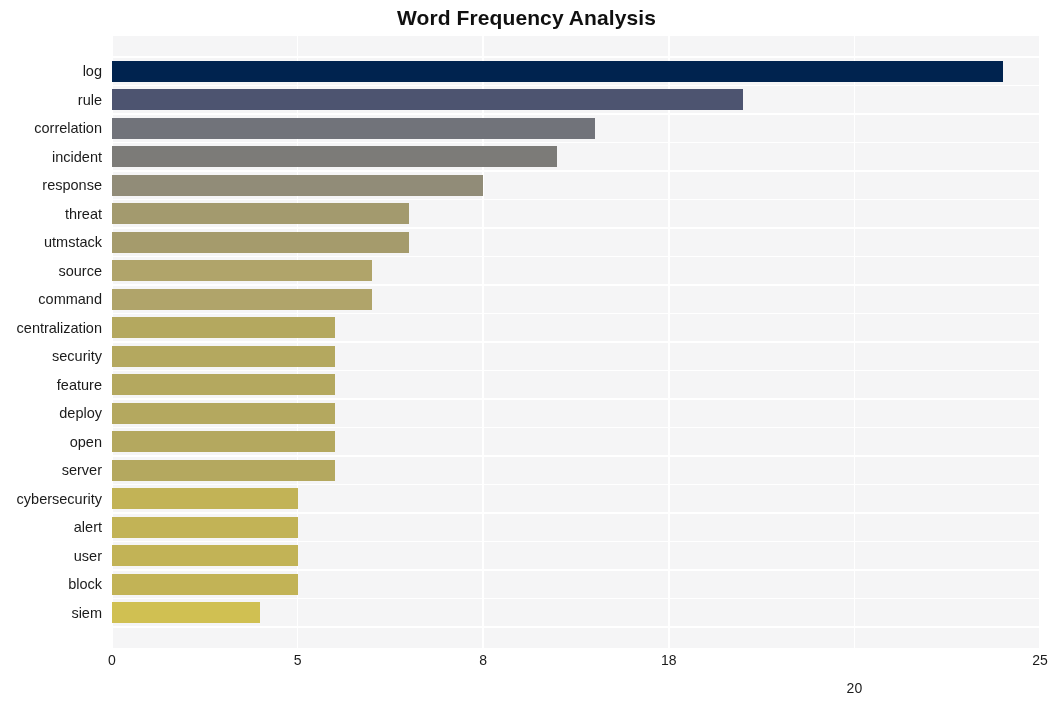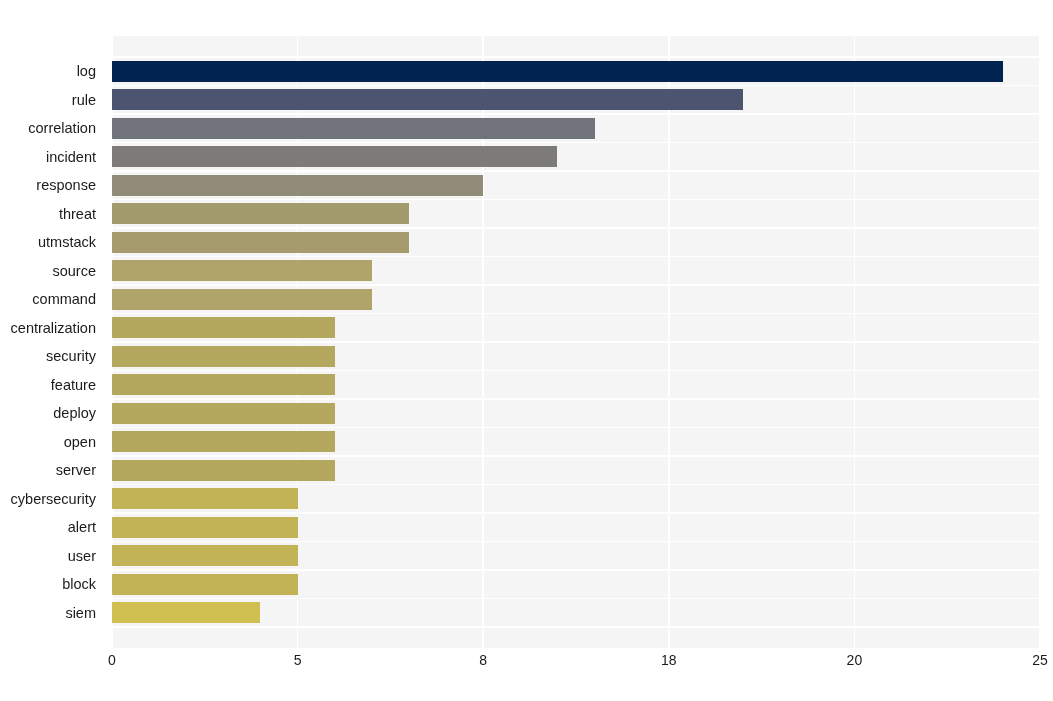--- a/index.html
+++ b/index.html
@@ -59,21 +59,21 @@
     height: 28.5px;
   }
   .bar {
     position: absolute;
     left: 0;
     top: 3.8px;
     height: 21px;
   }
   #ytick-layer {
     position: absolute;
-    left: 106px;
+    left: 112px;
     top: 36px;
     width: 928px;
     height: 612px;
   }
   .ytick-wrap {
     position: absolute;
     left: -206px;
     width: 196px;
     text-align: right;
     font-size: 14.5px;
@@ -100,20 +100,21 @@
     text-align: center;
     font-size: 14.5px;
     color: #1b1b1b;
   }
 </style>
 </head>
 <body>
 
 <div id="figure">
 
+  <div id="chart-title">Word Frequency Analysis</div>
 
   <div id="plot-area">
     <div id="vgrid-layer">
         <div class="vgrid" style="left: -0.8px; background: rgb(255, 255, 255);"></div>
         <div class="vgrid" style="left: 184.8px; background: rgb(255, 255, 255);"></div>
         <div class="vgrid" style="left: 370.4px; background: rgb(255, 255, 255);"></div>
         <div class="vgrid" style="left: 556px; background: rgb(255, 255, 255);"></div>
         <div class="vgrid" style="left: 741.6px; background: rgb(255, 255, 255);"></div>
         <div class="vgrid" style="left: 927.2px; background: rgb(255, 255, 255);"></div>
       </div>
@@ -224,17 +225,17 @@
       <div class="ytick-wrap" style="top: 477.172px; height: 28.5049px; line-height: 28.5049px;">alert</div>
       <div class="ytick-wrap" style="top: 505.677px; height: 28.5049px; line-height: 28.5049px;">user</div>
       <div class="ytick-wrap" style="top: 534.182px; height: 28.5049px; line-height: 28.5049px;">block</div>
       <div class="ytick-wrap" style="top: 562.687px; height: 28.5049px; line-height: 28.5049px;">siem</div>
     </div>
   <div id="xtick-layer">
       <div class="xtick" style="left: 112px;">0</div>
       <div class="xtick" style="left: 297.6px;">5</div>
       <div class="xtick" style="left: 483.2px;">8</div>
       <div class="xtick" style="left: 668.8px;">18</div>
-      <div class="xtick" style="left: 854.4px;">20</div>
+      <div class="xtick" style="left: 854.4px; margin-top: 28px;">20</div>
       <div class="xtick" style="left: 1040px;">25</div>
     </div>
 
 </div>
 
 </body></html>

